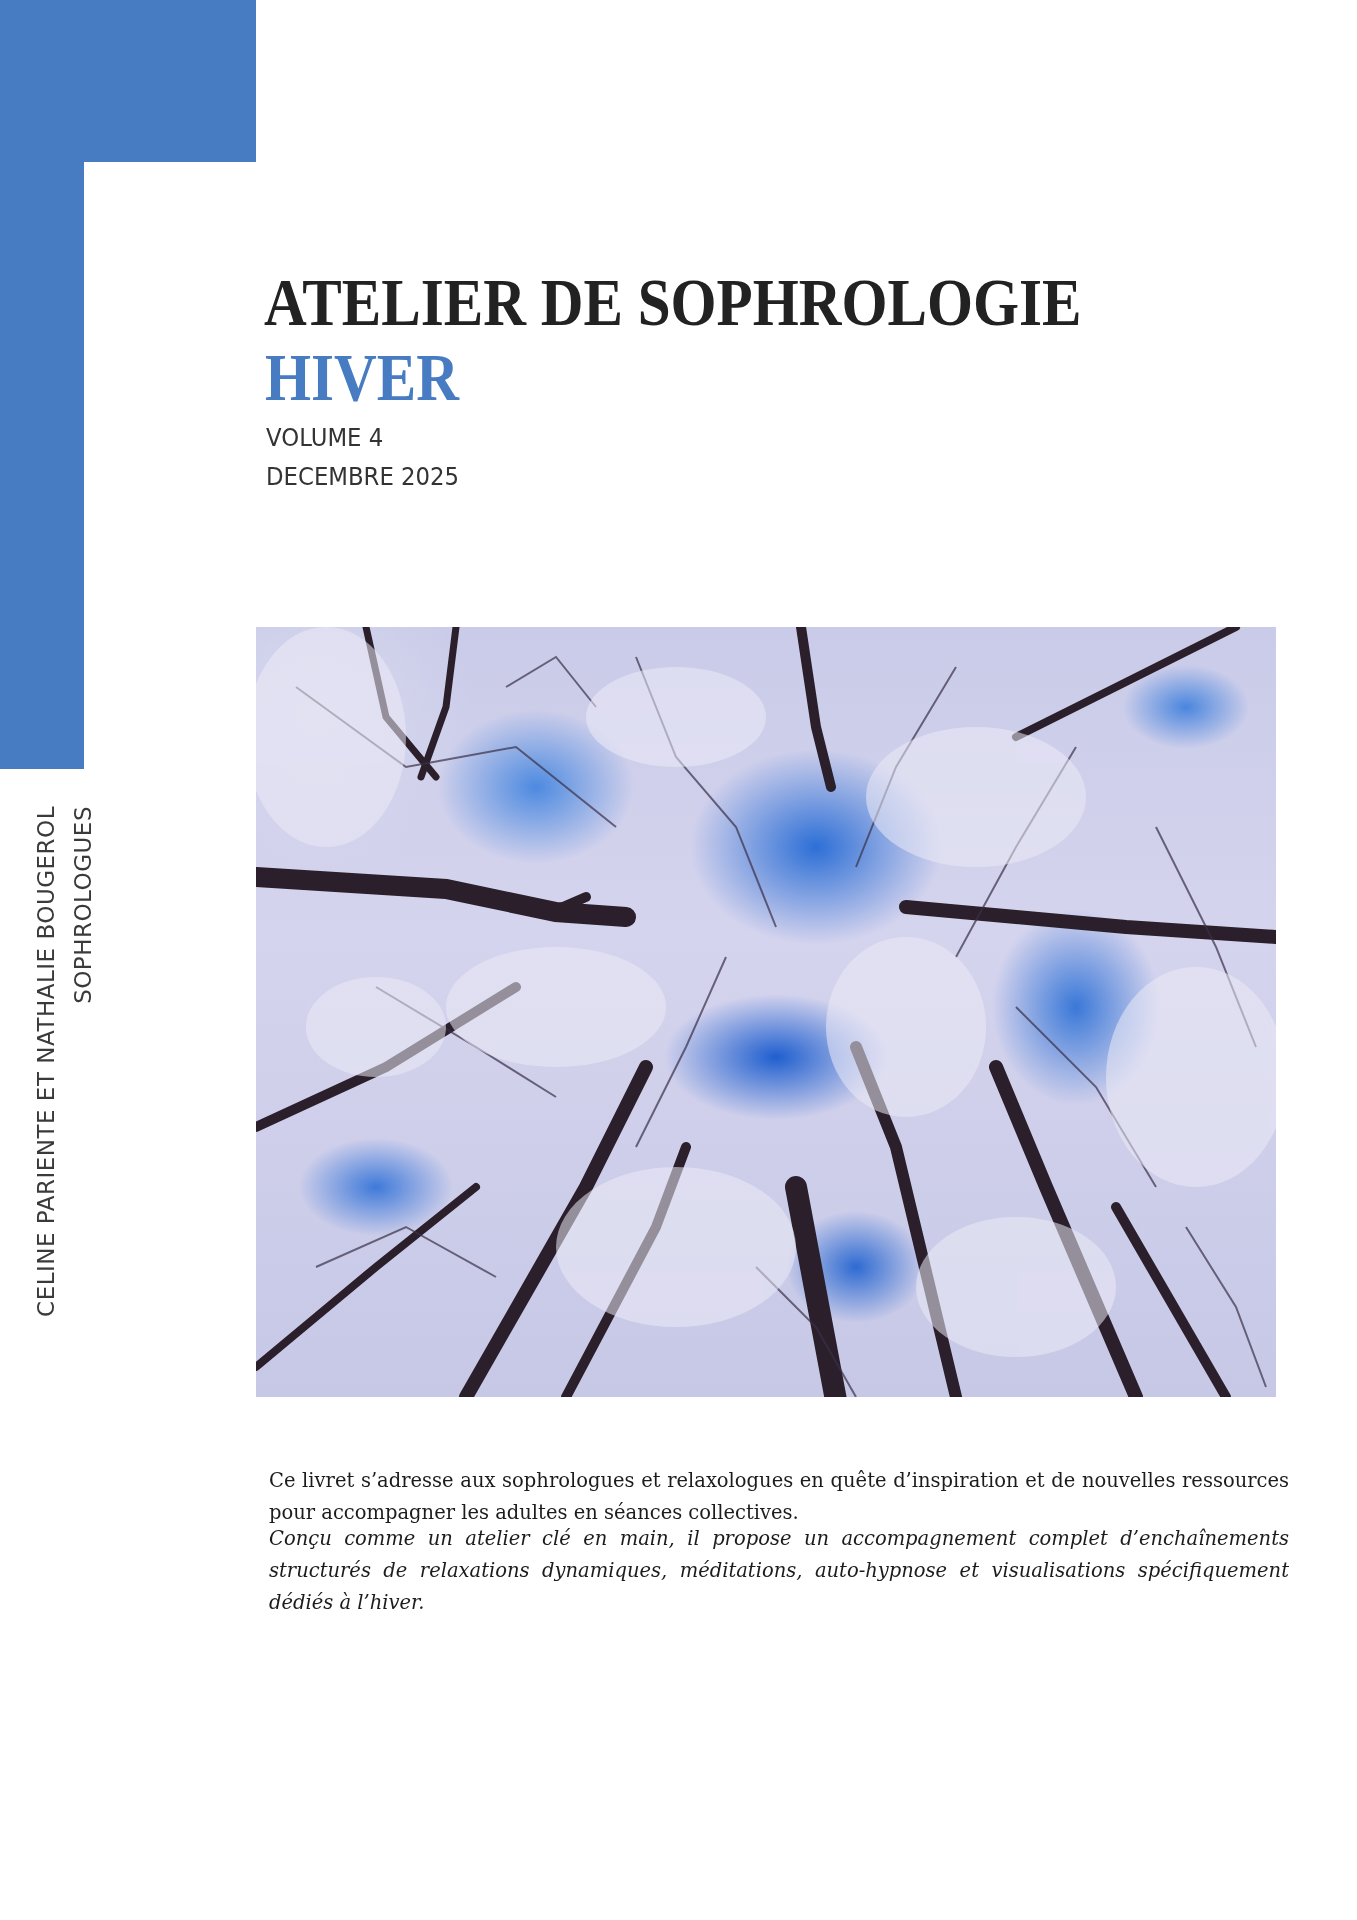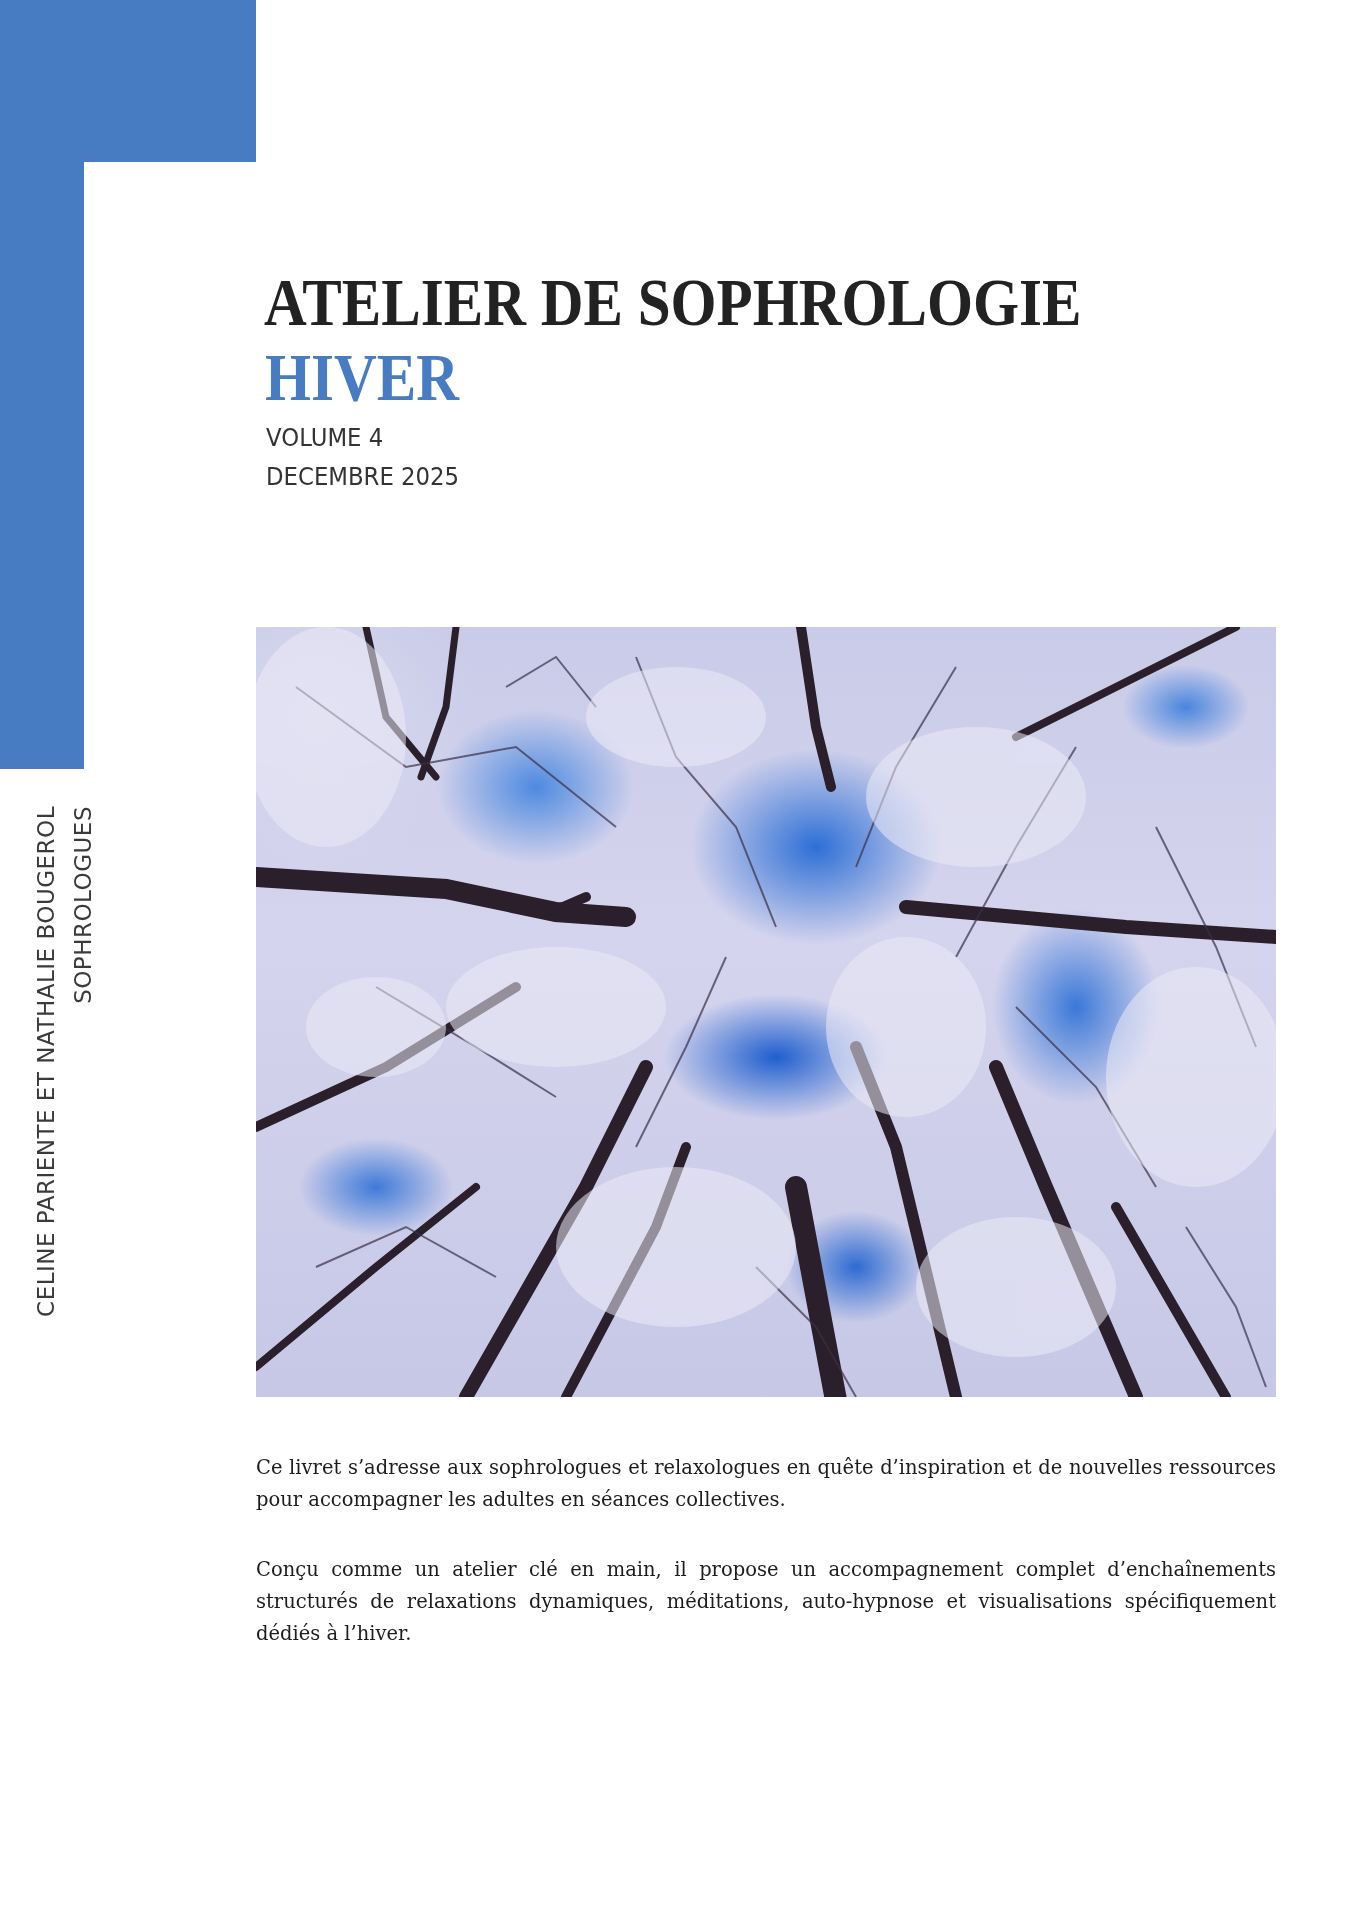--- a/index.html
+++ b/index.html
@@ -19,23 +19,23 @@
       radial-gradient(ellipse 140px 110px at 280px 160px, #4d8ae0 0%, rgba(77,138,224,0) 70%),
       radial-gradient(ellipse 160px 90px at 520px 430px, #1f5fcf 0%, rgba(31,95,207,0) 70%),
       radial-gradient(ellipse 120px 140px at 820px 380px, #3a78d8 0%, rgba(58,120,216,0) 70%),
       radial-gradient(ellipse 110px 70px at 120px 560px, #3f7ad9 0%, rgba(63,122,217,0) 70%),
       radial-gradient(ellipse 100px 80px at 600px 640px, #2e6bd2 0%, rgba(46,107,210,0) 70%),
       radial-gradient(ellipse 90px 60px at 930px 80px, #4a86de 0%, rgba(74,134,222,0) 70%),
       radial-gradient(ellipse 200px 200px at 60px 90px, #d8d8ee 0%, rgba(216,216,238,0) 80%),
       linear-gradient(180deg, #c9cbe8 0%, #d5d4ee 40%, #c6c8e6 100%);
   }
   .photo svg { position:absolute; left:0; top:0; }
-  .body-text { position:absolute; left:256px; width:1020px; margin:0; font-family:"DejaVu Serif", serif; font-size:19.5px; line-height:32px; color:#1c1c1c; text-align:justify; }
+  .body-text { position:absolute; left:256px; width:1020px; margin:13px; font-family:"DejaVu Serif", serif; font-size:19.5px; line-height:32px; color:#1c1c1c; text-align:justify; }
   .p1 { top:1452px; }
-  .p2 { top:1554px; }
+  .p2 { top:1510px;font-style:italic; }
 </style>
 </head>
 <body>
 
 <div class="blue-top"></div>
 <div class="blue-strip"></div>
 
 <div class="vert-wrap">
   <span class="vert-line">CELINE PARIENTE ET NATHALIE BOUGEROL</span>
   <span class="vert-line">SOPHROLOGUES</span>

